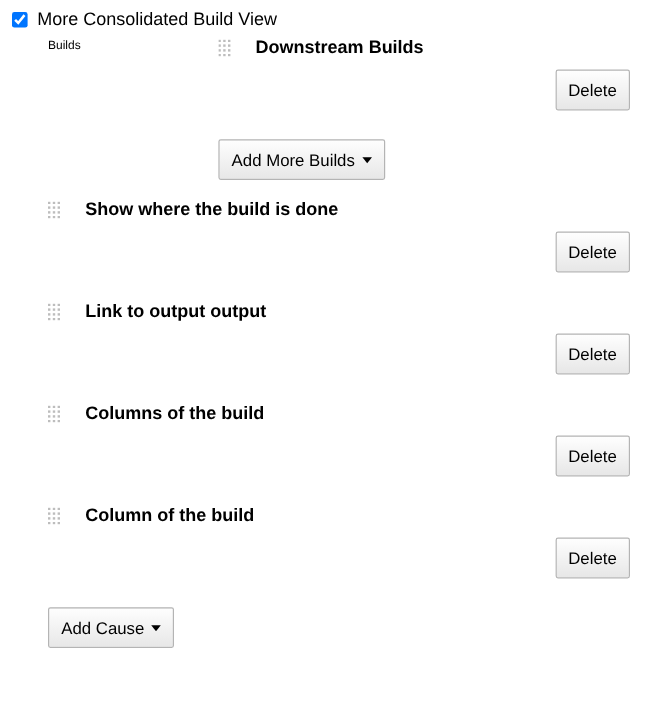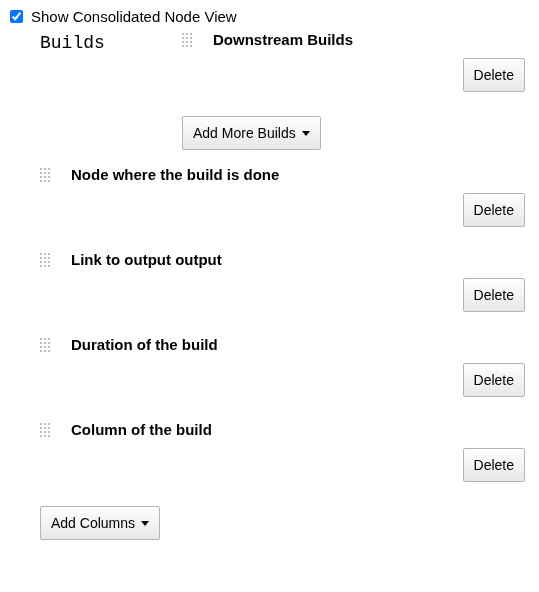--- a/index.html
+++ b/index.html
@@ -27,24 +27,23 @@
     font-size: 15px;
   }
   .section {
     display: flex;
     align-items: flex-start;
     padding-left: 32px;
     margin-bottom: 4px;
   }
   .section-label {
     width: 142px;
-    font-size: 18px;
+    font-size: 10px;
     padding-top: 2px;
     flex-shrink: 0;
-    font-family: Liberation Mono, monospace;
   }
   .section-body {
     flex: 1;
   }
   .item-block {
     margin-bottom: 24px;
   }
   .item-header {
     display: flex;
     align-items: center;
@@ -91,21 +90,21 @@
   .add-row {
     margin-top: 4px;
     margin-bottom: 12px;
   }
 </style>
 </head>
 <body>
 
 <div class="top-row">
   <input type="checkbox" class="checkbox" checked="" style="">
-  <span class="top-label">Show Consolidated Node View</span>
+  <span class="top-label">More Consolidated Build View</span>
 </div>
 
 <div class="section">
   <div class="section-label">Builds</div>
   <div class="section-body">
 
     <div class="item-block">
       <div class="item-header">
         <span class="drag-handle">
           <svg width="12" height="14" viewBox="0 0 12 14">
@@ -158,21 +157,21 @@
                 <rect x="8" y="4" width="2" height="2"></rect>
               <rect x="0" y="8" width="2" height="2"></rect>
                 <rect x="4" y="8" width="2" height="2"></rect>
                 <rect x="8" y="8" width="2" height="2"></rect>
               <rect x="0" y="12" width="2" height="2"></rect>
                 <rect x="4" y="12" width="2" height="2"></rect>
                 <rect x="8" y="12" width="2" height="2"></rect>
             </g>
           </svg>
         </span>
-        <span class="item-title">Node where the build is done</span>
+        <span class="item-title">Show where the build is done</span>
       </div>
       <div class="delete-row">
         <button class="btn">Delete</button>
       </div>
     </div>
 
     <div class="item-block">
       <div class="item-header">
         <span class="drag-handle">
           <svg width="12" height="14" viewBox="0 0 12 14">
@@ -212,21 +211,21 @@
                 <rect x="8" y="4" width="2" height="2"></rect>
               <rect x="0" y="8" width="2" height="2"></rect>
                 <rect x="4" y="8" width="2" height="2"></rect>
                 <rect x="8" y="8" width="2" height="2"></rect>
               <rect x="0" y="12" width="2" height="2"></rect>
                 <rect x="4" y="12" width="2" height="2"></rect>
                 <rect x="8" y="12" width="2" height="2"></rect>
             </g>
           </svg>
         </span>
-        <span class="item-title">Duration of the build</span>
+        <span class="item-title">Columns of the build</span>
       </div>
       <div class="delete-row">
         <button class="btn">Delete</button>
       </div>
     </div>
 
     <div class="item-block">
       <div class="item-header">
         <span class="drag-handle">
           <svg width="12" height="14" viewBox="0 0 12 14">
@@ -248,19 +247,19 @@
         </span>
         <span class="item-title">Column of the build</span>
       </div>
       <div class="delete-row">
         <button class="btn">Delete</button>
       </div>
     </div>
 
     <div class="add-row">
       <button class="btn btn-dd">
-        <span>Add Columns</span>
+        <span>Add Cause</span>
         <span class="caret"></span>
       </button>
     </div>
 
   </div>
 </div>
 
 </body></html>

